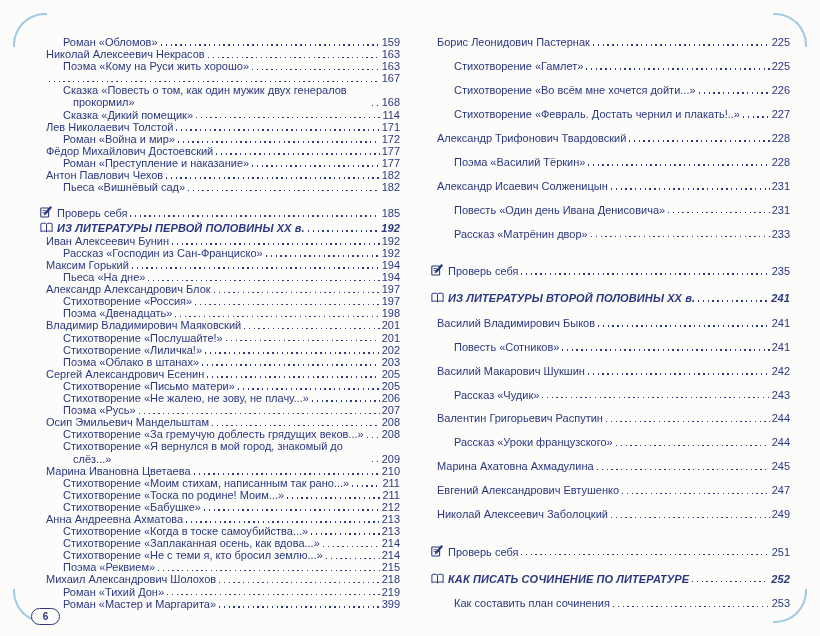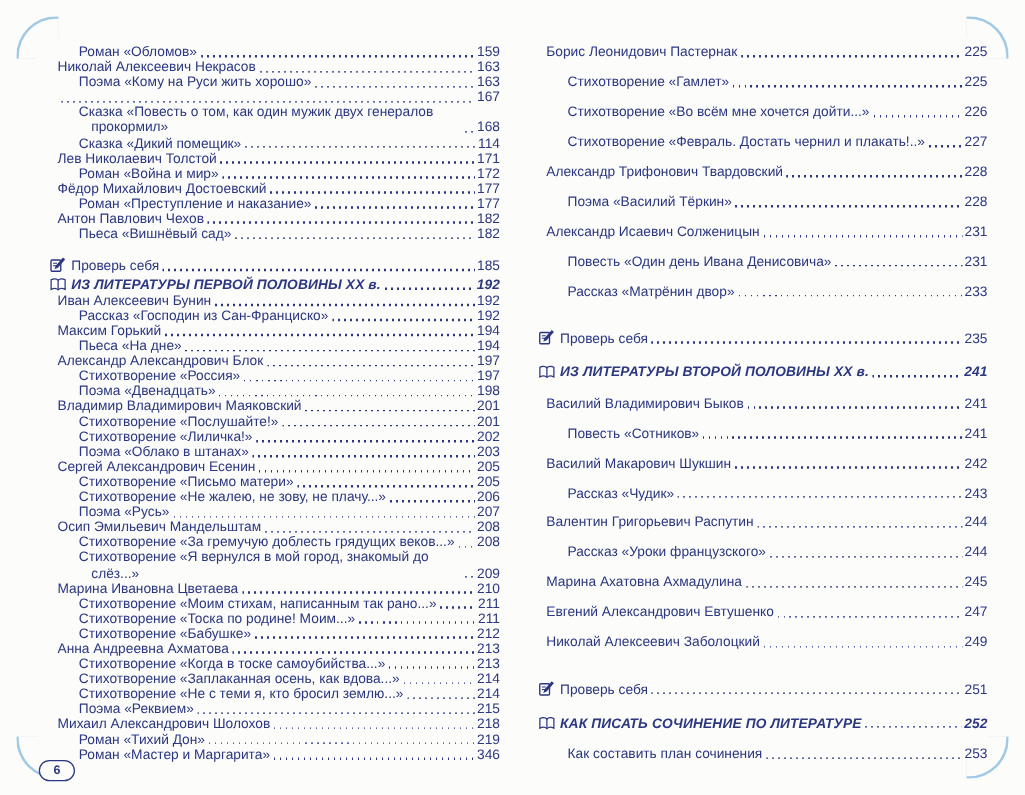--- a/index.html
+++ b/index.html
@@ -277,21 +277,21 @@
           <span class="pg">218</span>
         </div>
         <div class="row work">
           <span class="txt">Роман «Тихий Дон»</span>
           <span class="leader"></span>
           <span class="pg">219</span>
         </div>
         <div class="row work">
           <span class="txt">Роман «Мастер и Маргарита»</span>
           <span class="leader"></span>
-          <span class="pg">346</span>
+          <span class="pg">399</span>
         </div>
       </div>
     <div class="col right">
         <div class="row author">
           <span class="txt">Борис Леонидович Пастернак</span>
           <span class="leader"></span>
           <span class="pg">225</span>
         </div>
         <div class="row work">
           <span class="txt">Стихотворение «Гамлет»</span>

